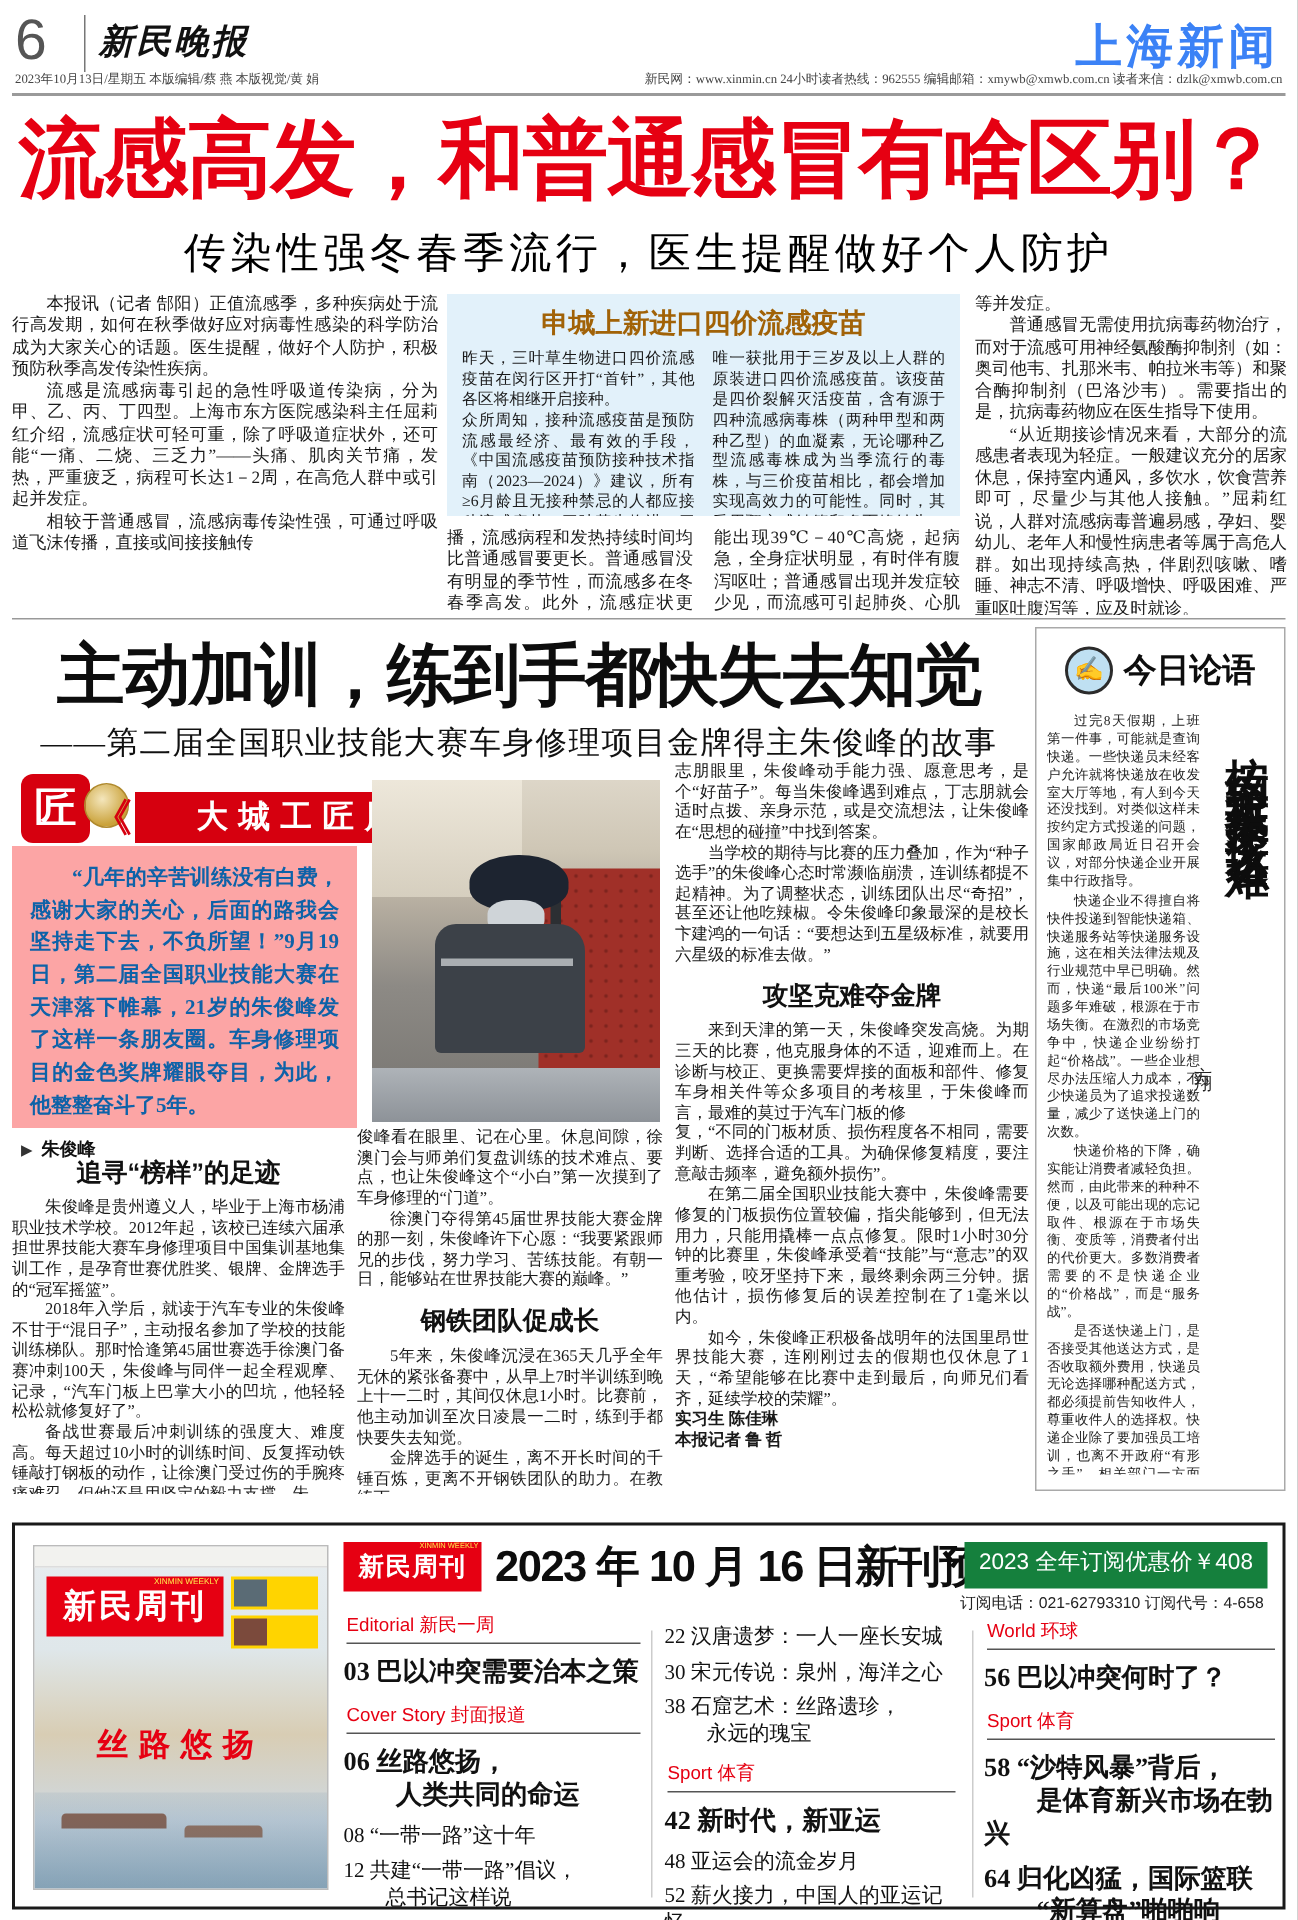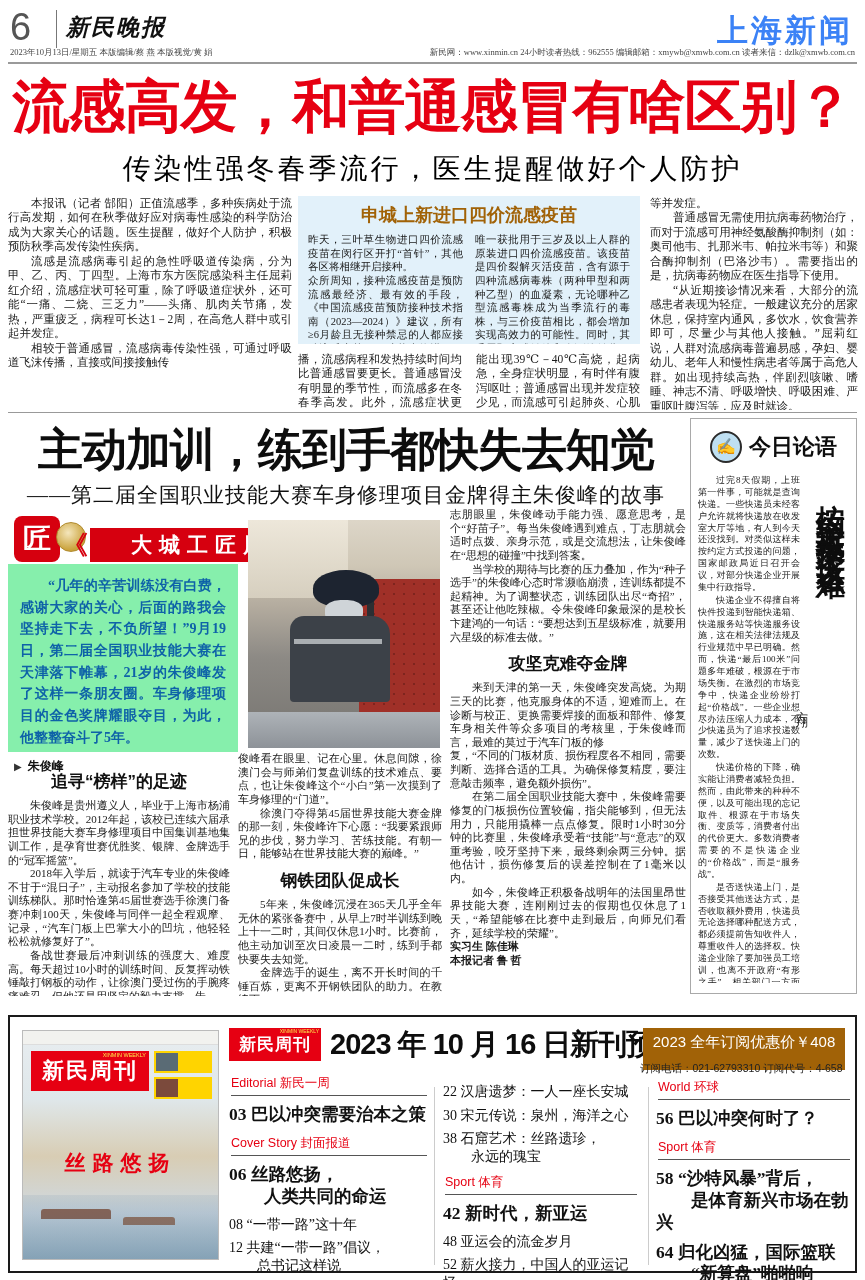--- a/index.html
+++ b/index.html
@@ -36,21 +36,21 @@
   
   #cm-headline { left:0; top:420px; width:692px; text-align:center; font-size:45px; font-weight:900; color:#0d0d0d; letter-spacing:-1px; }
   #cm-sub { left:0; top:481px; width:692px; text-align:center; font-size:21px; color:#111; letter-spacing:1px; font-weight:500; }
   #cm-emblem { left:12px; top:516px; width:74px; height:88px; }
   #cm-emblem .seal1 { position:absolute; left:2px; top:0; width:46px; height:46px; border-radius:8px; background:#d6000f; color:#fff; font-size:28px; font-weight:900; text-align:center; line-height:46px; font-family:"Liberation Sans",sans-serif; }
   #cm-emblem .seal2 { position:absolute; left:44px; top:6px; width:30px; height:30px; border-radius:50%; background:radial-gradient(circle at 40% 35%, #f4e6bc, #caa23a 70%); border:1px solid #b08a2e; }
   #cm-emblem .t1 { position:absolute; left:0; top:50px; width:74px; font-size:6.5px; color:#8a6d2f; text-align:center; line-height:1.3; }
   #cm-banner { left:62px; top:528px; width:306px; height:34px; display:flex; align-items:center; }
   #cm-banner .chev { color:#d6000f; font-size:26px; font-weight:900; line-height:34px; margin-right:2px; font-family:"Liberation Sans",sans-serif; }
   #cm-banner .bar { flex:1; background:#d6000f; height:34px; color:#fff; font-size:21px; font-weight:900; text-align:center; line-height:34px; letter-spacing:7px; font-family:"Liberation Sans",sans-serif; }
-  #cm-quote { left:8px; top:564px; width:230px; height:188px; background:#86efac; padding:11px 12px; }
+  #cm-quote { left:8px; top:564px; width:230px; height:188px; background:#fca5a5; padding:11px 12px; }
   #cm-quote p { font-size:14px; line-height:1.55; font-weight:700; color:#0e62a8; text-align:justify; text-indent:2em; }
   #cm-caption { left:14px; top:758px; font-size:12px; color:#111; font-weight:700; }
   #cm-caption .tri { color:#333; margin-right:6px; font-size:10px; }
 
   #cm-photo { left:248px; top:520px; width:192px; height:228px; overflow:hidden;
     background:linear-gradient(180deg,#ddd6c8 0%,#cfc7b6 20%,#b3ab9e 38%,#8d8a85 60%,#75736f 100%); }
   #cm-photo .window { position:absolute; left:0; top:0; width:52%; height:34%; background:linear-gradient(180deg,#efe9dc,#d9d2c2); opacity:.9; }
   #cm-photo .pegboard { position:absolute; right:0; top:26%; width:42%; height:58%;
     background:radial-gradient(circle,#7e241e 1px,transparent 1.5px) 0 0/10px 10px, #a03028; }
   #cm-photo .cap { position:absolute; left:34%; top:22%; width:34%; height:16%; border-radius:50% 50% 40% 40%; background:#1d2430; }
@@ -91,21 +91,21 @@
   #ad-cover .ph1 { position:absolute; right:40px; top:22px; width:22px; height:18px; background:#5a6b75; }
   #ad-cover .ph2 { position:absolute; right:40px; top:48px; width:22px; height:18px; background:#7b4a3c; }
   #ad-cover .covtitle { position:absolute; left:0; top:118px; width:100%; text-align:center; font-size:21px; font-weight:900; color:#e60012; letter-spacing:7px; }
   #ad-cover .scene { position:absolute; left:0; bottom:0; width:100%; height:64px; background:linear-gradient(180deg,rgba(120,150,170,.15),rgba(70,110,140,.45)); }
   #ad-cover .roof { position:absolute; left:18px; bottom:40px; width:70px; height:10px; background:#8c5a44; border-radius:3px 3px 0 0; }
   #ad-cover .roof2 { position:absolute; left:100px; bottom:34px; width:52px; height:8px; background:#9a6a50; border-radius:3px 3px 0 0; }
 
   #ad-logo { position:absolute; left:219px; top:11px; width:92px; height:33px; background:#e60012; color:#fff; font-weight:900; font-size:17px; text-align:center; line-height:33px; letter-spacing:1px; font-family:"Liberation Sans",sans-serif; }
   #ad-logo small { position:absolute; right:2px; top:1px; font-size:5px; color:#ffe94d; font-weight:400; letter-spacing:0; line-height:1; }
   #ad-title { position:absolute; left:320px; top:8px; font-size:29px; font-weight:900; color:#0d0d0d; font-family:"Liberation Sans",sans-serif; letter-spacing:-1px; }
-  #ad-price { position:absolute; left:633px; top:11px; width:202px; height:42px; background:#a16207; color:#fff; font-size:15px; text-align:center; line-height:28px; font-family:"Liberation Sans",sans-serif; }
+  #ad-price { position:absolute; left:633px; top:11px; width:202px; height:31px; background:#15803d; color:#fff; font-size:15px; text-align:center; line-height:28px; font-family:"Liberation Sans",sans-serif; }
   #ad-sub { position:absolute; left:630px; top:45px; font-size:10.5px; color:#222; font-family:"Liberation Sans",sans-serif; }
 
   .toc { position:absolute; }
   #toc1 { left:219px; top:58px; width:200px; }
   #toc2 { left:433px; top:60px; width:196px; }
   #toc3 { left:646px; top:62px; width:196px; }
   .toc-sec { color:#e60012; font-size:12.5px; font-family:Liberation Sans, sans-serif; border-bottom:1.5px solid #555; padding-bottom:3px; margin:9px 2px 7px; }
   .toc-sec:first-child { margin-top:0; }
   .toc-item { font-size:14px; font-weight:400; color:#111; margin:6px 0; white-space:pre-line; line-height:1.25; }
   .toc-item.big { font-size:17.5px; font-weight:900; margin:8px 0; }

